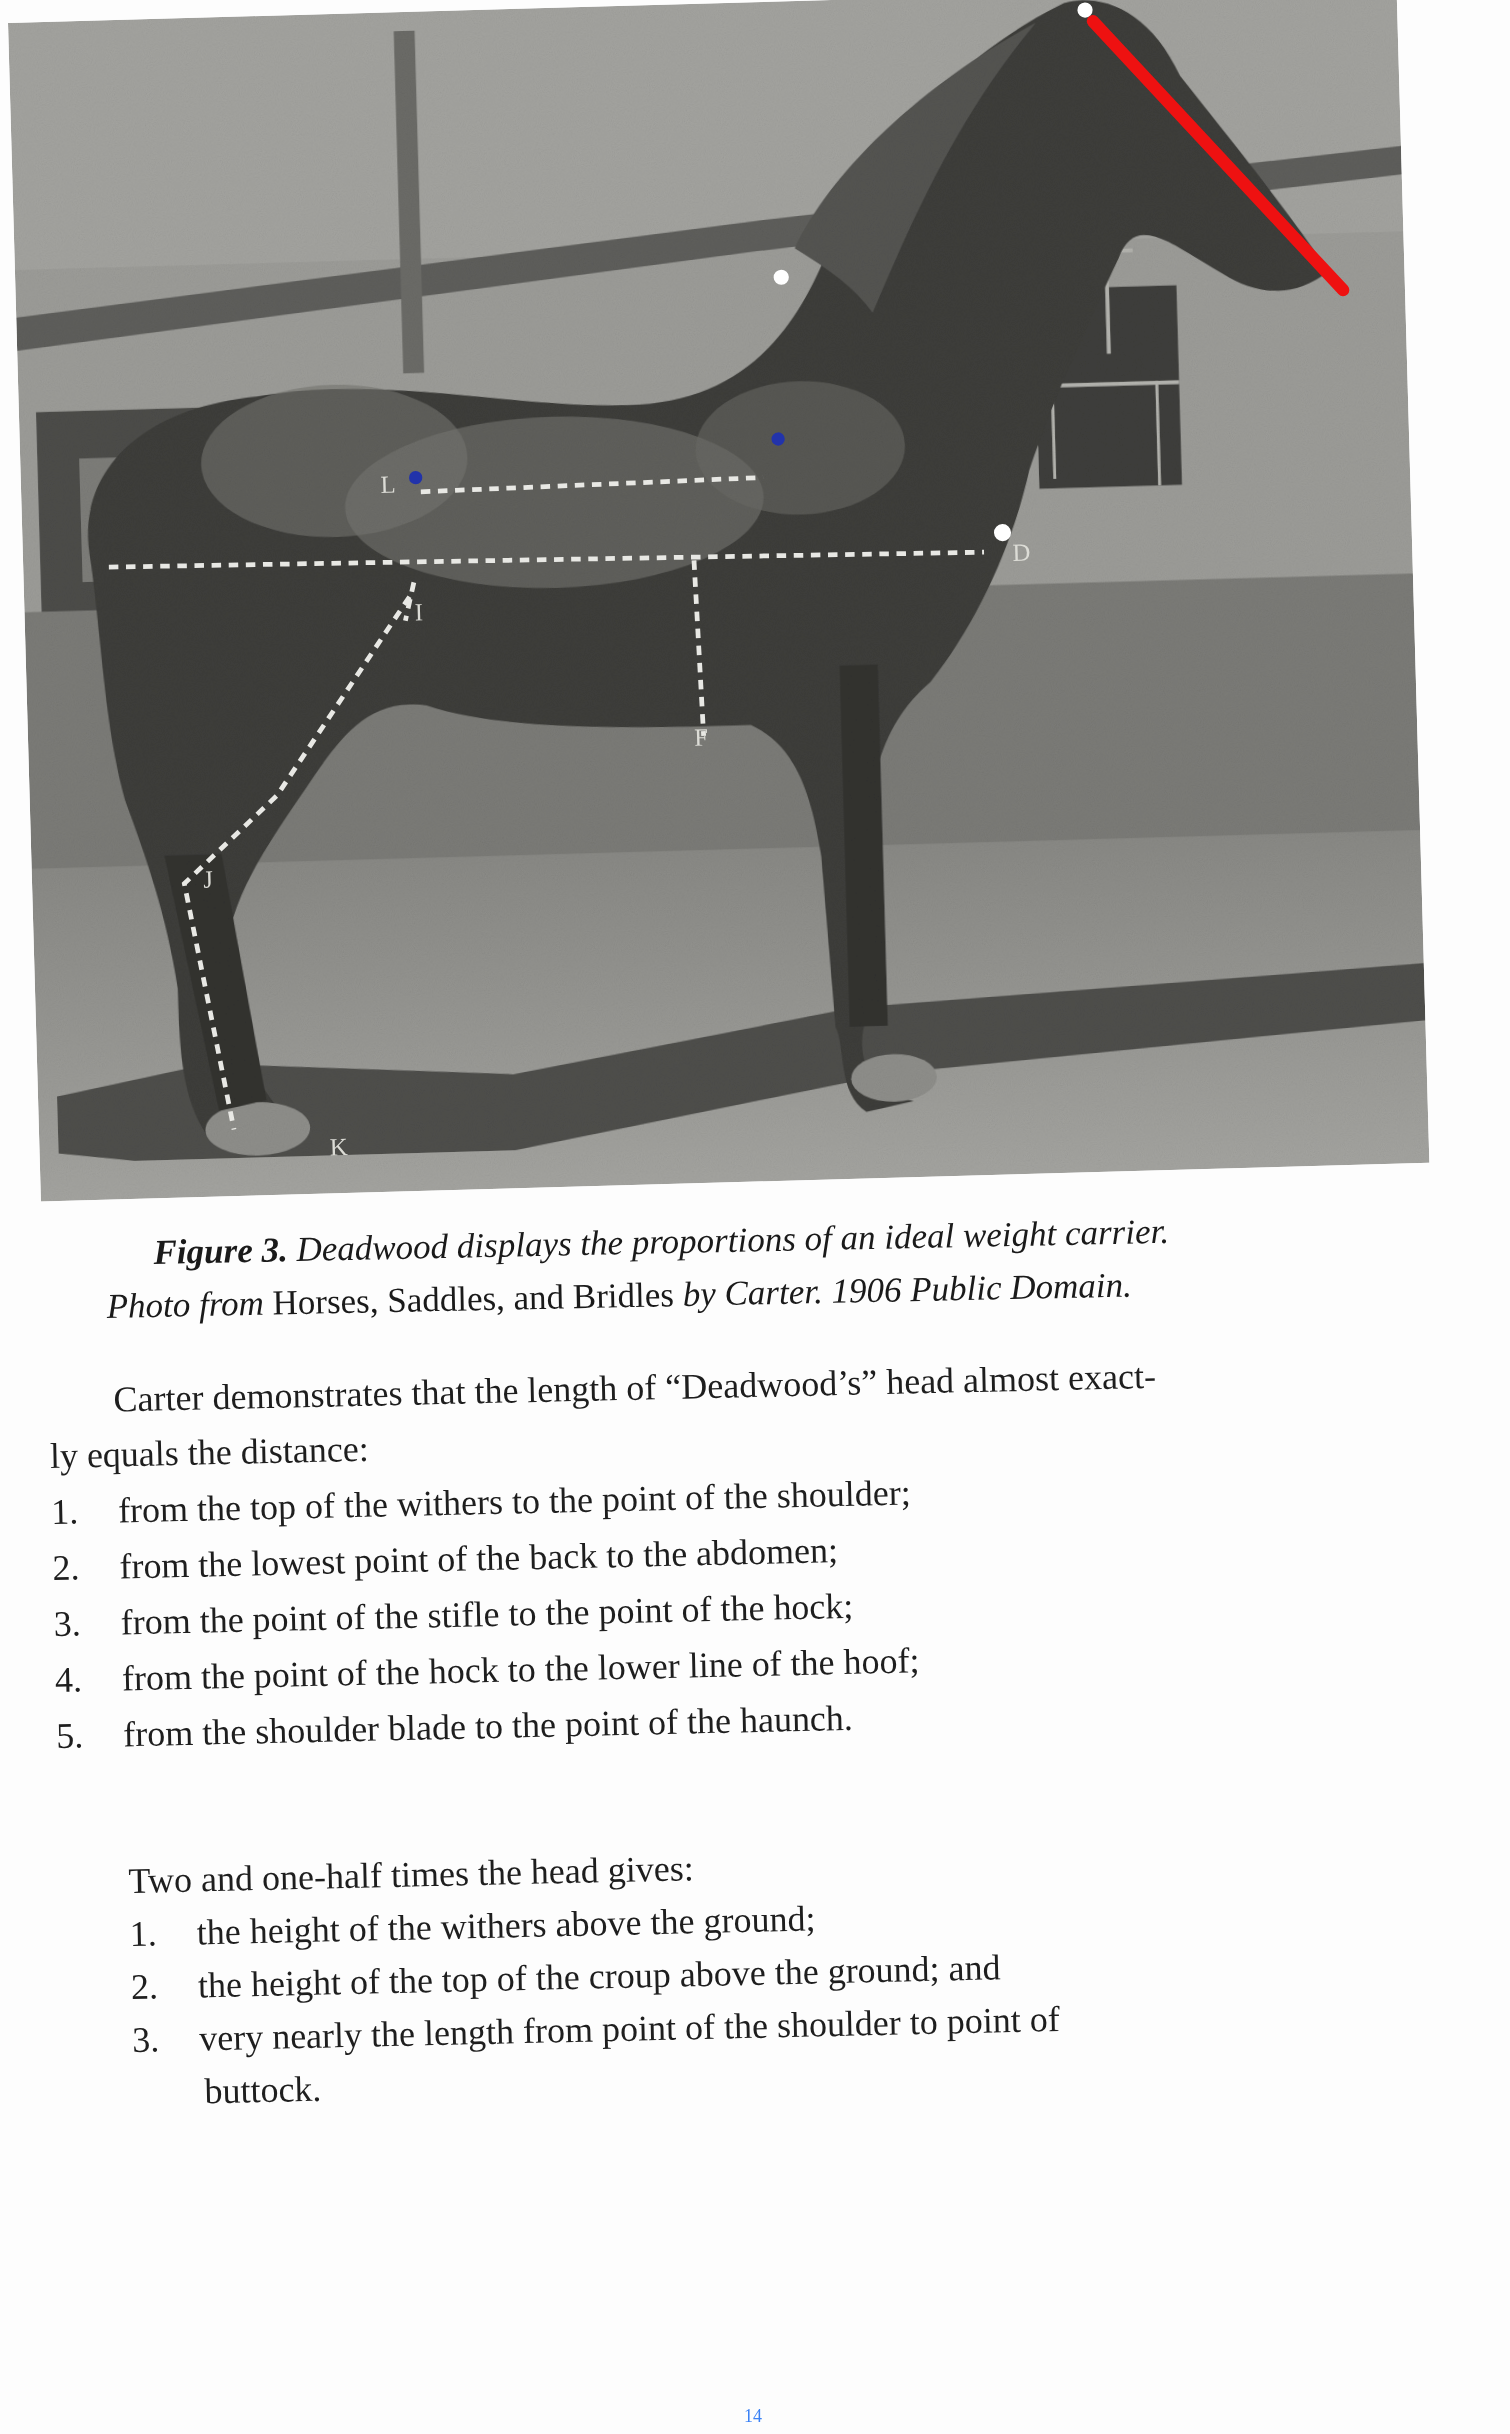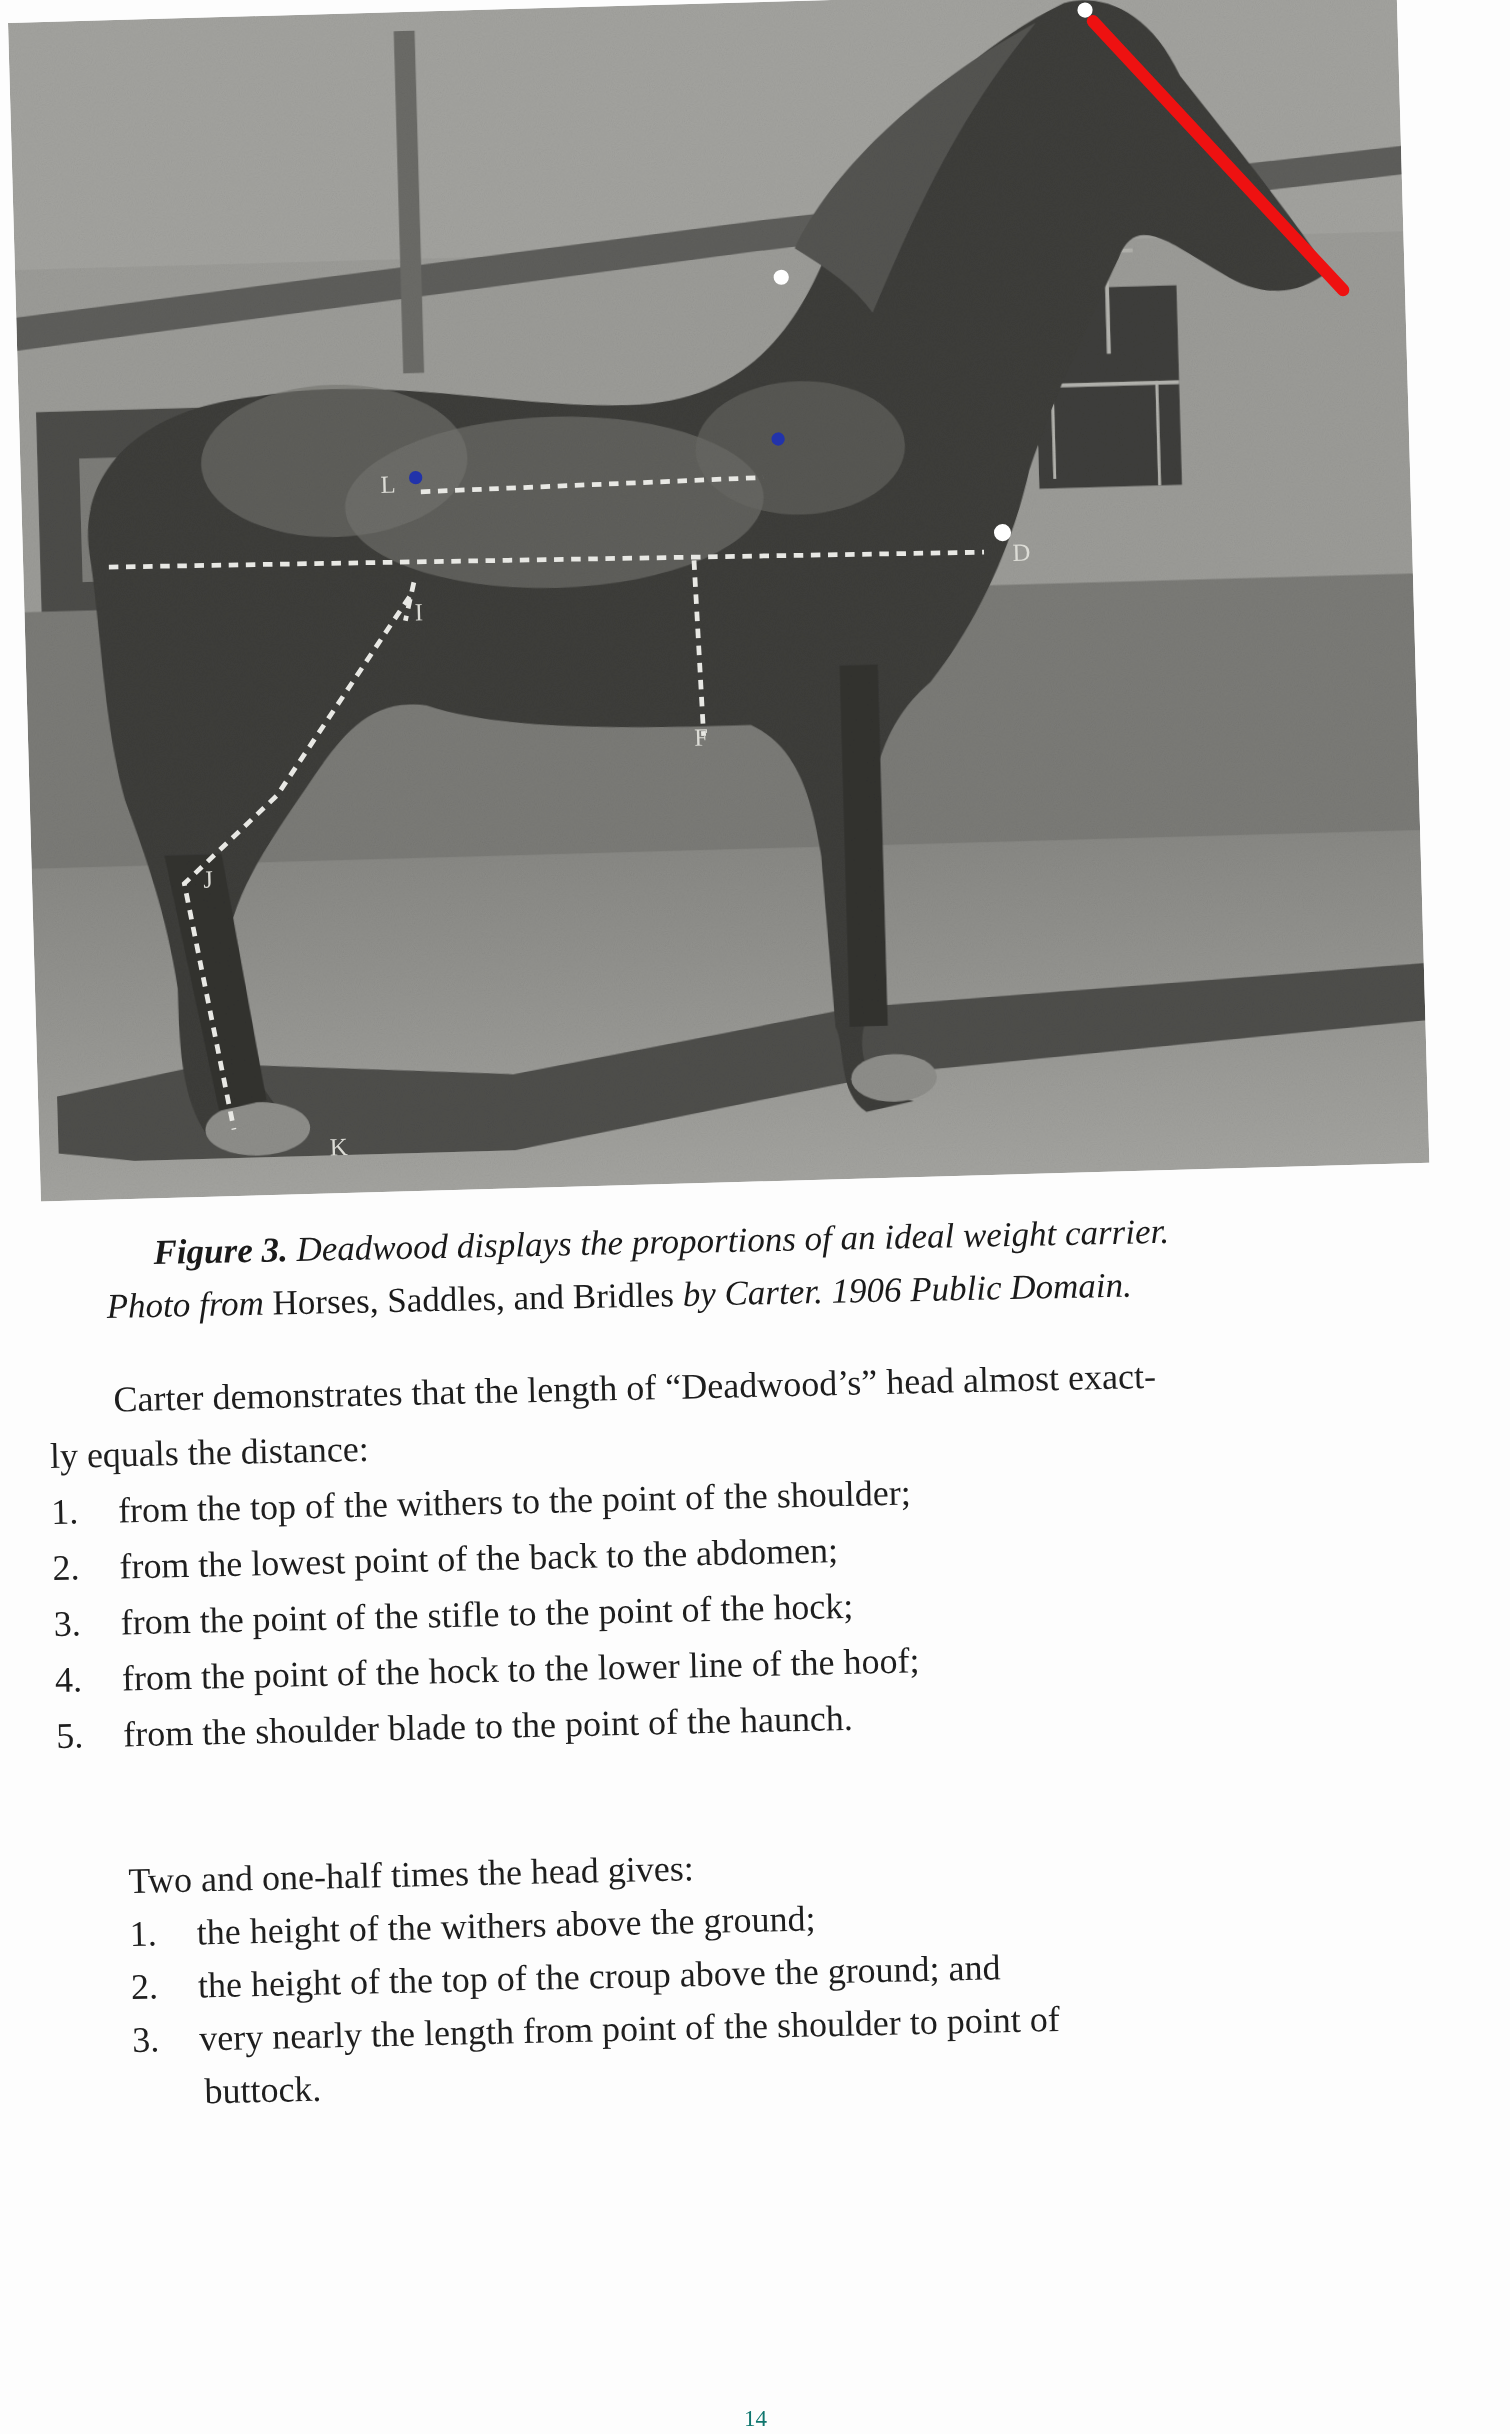--- a/index.html
+++ b/index.html
@@ -32,21 +32,21 @@
   .list1 { padding-left: 67px; }
   .list1 li { line-height: 56px; }
   .block2 {
     position: absolute; left: 128px; top: 1855px; width: 1236px;
     transform: rotate(-1.3deg); transform-origin: 0 0;
     font-size: 36px; line-height: 53px;
   }
   .block2 .num { width: 71px; }
   .block2 .cont { padding-left: 71px; }
   .page-num {
-    position: absolute; left: 744px; top: 2406px; font-size: 23px; color: #0f766e;
+    position: absolute; left: 744px; top: 2406px; font-size: 18px; color: #3b82f6;
   }
 </style>
 </head>
 <body>
 
 <div class="photo-wrap">
   <svg viewBox="0 0 1460 1240" preserveAspectRatio="none">
     <defs>
       <filter id="grain">
         <feTurbulence type="fractalNoise" baseFrequency="0.9" numOctaves="2" result="n"></feTurbulence>

